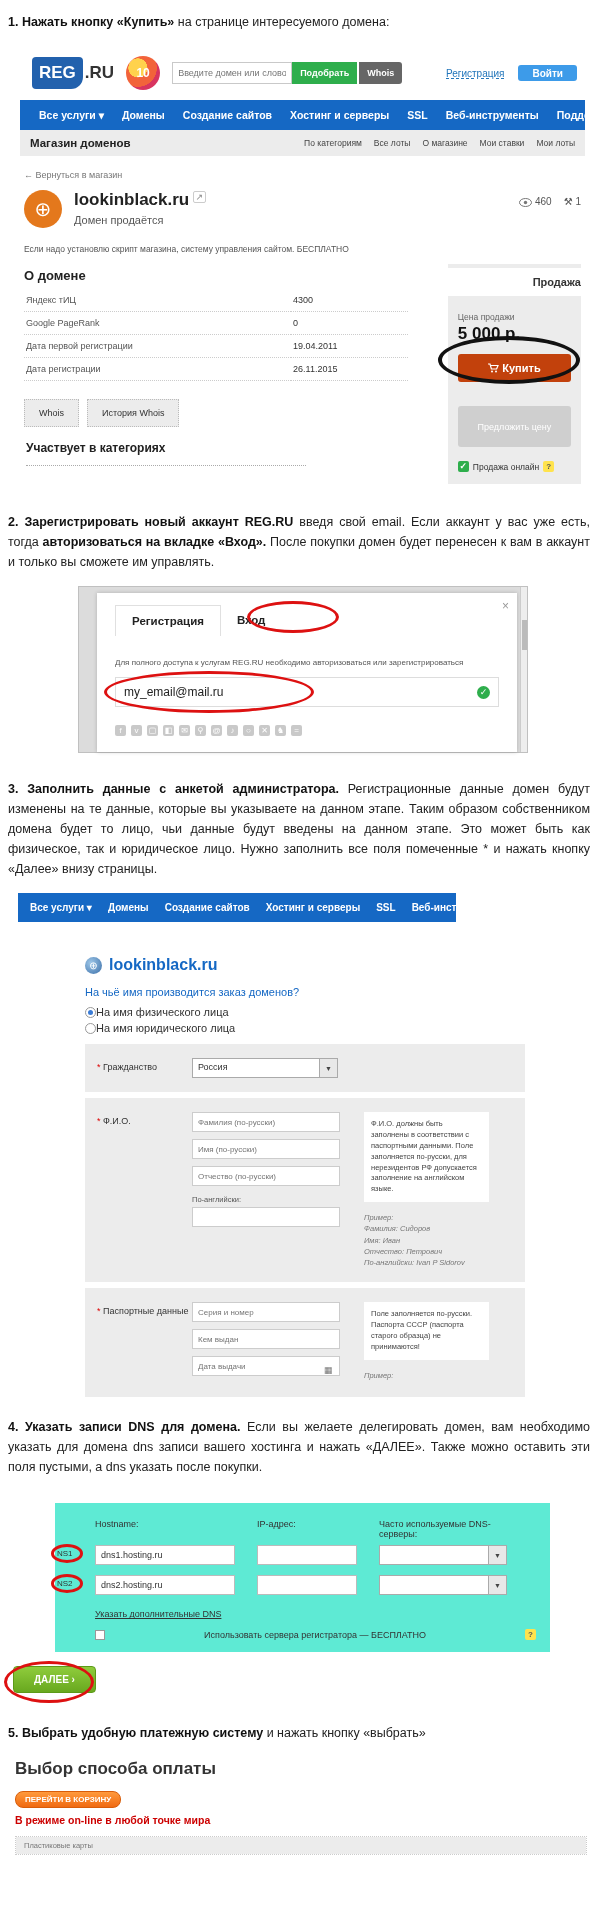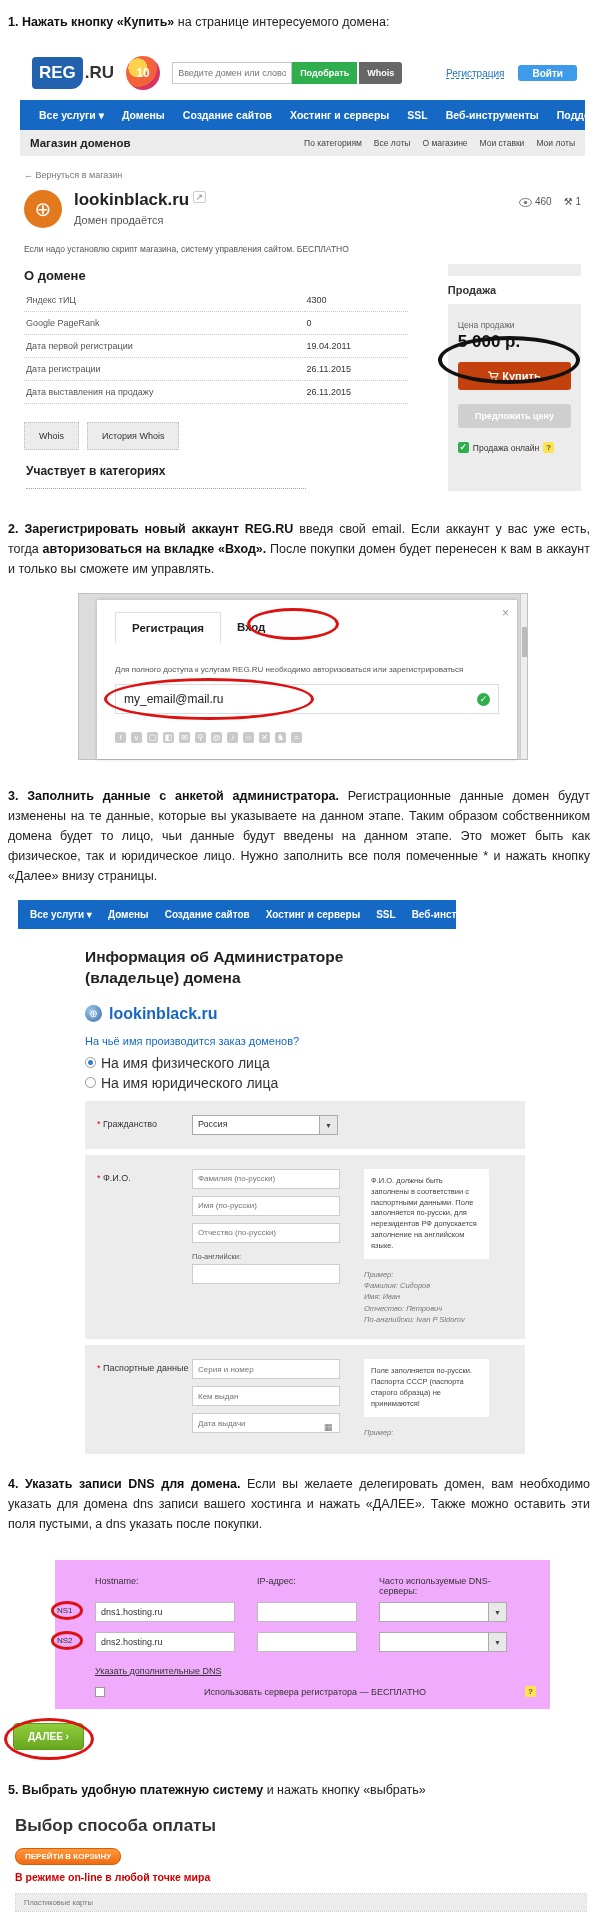--- a/index.html
+++ b/index.html
@@ -55,25 +55,25 @@
   .s1-cols { display:flex; }
   .s1-left { width:390px; }
   .about-t { font-size:13px; font-weight:bold; color:#222; margin:4px 0 6px 0; }
   .dtable { width:100%; border-collapse:collapse; }
   .dtable td { font-size:9px; color:#555; padding:6px 2px; border-bottom:1px dotted #ccc; }
   .dtable td.v { color:#333; }
   .whois-row { margin:18px 0 14px 0; display:flex; gap:8px; }
   .btn-gray { background:#ececec; border:1px dotted #bbb; color:#333; font-size:9px; padding:8px 14px; cursor:pointer; }
   .cat-t { font-size:12px; font-weight:bold; color:#222; border-bottom:1px dotted #aaa; padding-bottom:10px; margin:6px 0 2px 2px; width:280px;}
   .sale-panel { width:135px; margin-left:40px; background:#ececec; padding:0 10px 12px 10px; position:relative; }
-  .sale-tab { background:#fff; font-weight:bold; font-size:11px; text-align:left; padding:8px 0; margin:12px -10px; }
+  .sale-tab { background:#fff; font-weight:bold; font-size:11px; text-align:right; padding:8px 0; margin:4px -10px; }
   .price-lbl { font-size:8.5px; color:#666; margin:16px 0 2px 0; }
   .price { font-size:17px; font-weight:bold; color:#111; }
   .btn-buy { background:#c2410c; color:#fff; border:none; font-size:11px; font-weight:bold; width:100%; height:28px; margin-top:10px; border-radius:3px; cursor:pointer; }
-  .btn-offer { background:#cfcfcf; color:#fff; border:none; font-size:9px; width:100%; height:24px; margin-top:14px; border-radius:3px; cursor:default;font-weight:bold; }
+  .btn-offer { background:#cfcfcf; color:#fff; border:none; font-size:9px; width:100%; height:41px; margin-top:24px; border-radius:3px; cursor:default; }
   .online-row { margin-top:14px; font-size:8.5px; color:#333; display:flex; align-items:center; gap:4px; }
 
   
   .s2 { margin:6px 0 0 78px; width:450px; background:#dcdcdc; border:1px solid #c0c0c0; padding:6px 10px 0 18px; }
   .modal { background:#fff; position:relative; padding:0 18px 16px 18px; box-shadow:0 0 4px rgba(0,0,0,.2); }
   .modal-x { position:absolute; right:8px; top:6px; color:#999; font-size:12px; cursor:pointer; }
   .tabs { display:flex; padding-top:12px; }
   .tab { font-size:11.5px; font-weight:bold; padding:9px 16px; cursor:pointer; }
   .tab.active { background:#fff; border:1px solid #e0e0e0; border-bottom:none; color:#222; }
   .tab.idle { color:#222; }
@@ -91,48 +91,48 @@
   
   .s3 { margin-top:6px; width:600px; overflow:hidden; }
   .s3-nav { background:#1568c4; display:flex; padding:0 4px; margin:0 0 0 18px; width:438px; overflow:hidden; }
   .s3-nav span { color:#fff; font-size:10px; font-weight:bold; padding:9px 8px; white-space:nowrap; cursor:pointer; }
   .s3-inner { padding:18px 0 0 85px; }
   .s3-h1 { font-size:15.5px; font-weight:bold; color:#222; width:330px; line-height:1.35; }
   .s3-dom { display:flex; align-items:center; gap:7px; margin:16px 0 12px 0; }
   .globe-blue { width:17px; height:17px; border-radius:50%; background:radial-gradient(circle at 35% 35%, #9ec7e8, #3a6ea8); color:#fff; font-size:10px; text-align:center; line-height:17px; }
   .s3-domname { font-size:16px; color:#1568c4; font-weight:bold; }
   .s3-q { color:#1568c4; font-size:11px; margin-bottom:8px; }
-  .radio-row { display:flex; align-items:center; gap:5px; margin:4px 0; font-size:14px; color:#333; }
+  .radio-row { display:flex; align-items:center; margin:4px 0; font-size:11px; color:#333; }
   .radio { width:11px; height:11px; border:1px solid #999; border-radius:50%; background:#fff; position:relative; }
   .radio.sel::after { content:""; position:absolute; inset:2px; background:#3a7bd5; border-radius:50%; }
   .formbox { background:#ececec; margin-top:10px; padding:14px 12px; display:flex; width:440px; }
   .fl { width:95px; font-size:9px; color:#333; padding-top:4px; }
   .star { color:#d00; }
   .fmid { width:150px; }
   .fmid input { width:148px; height:20px; border:1px solid #ccc; font-size:8px; color:#999; padding:0 5px; margin-bottom:7px; font-family:"Liberation Sans",sans-serif;}
   .sel-box { display:flex; }
   .sel-box .selv { width:128px; height:20px; border:1px solid #aaa; background:#fff; font-size:9px; color:#333; padding:3px 5px; }
   .sel-box .selb { width:18px; height:20px; border:1px solid #aaa; border-left:none; background:#e8e8e8; font-size:7px; text-align:center; line-height:20px; color:#444; cursor:pointer; }
   .fhelp { margin-left:22px; width:125px; }
   .helpcard { background:#fff; font-size:7.5px; color:#444; padding:7px; line-height:1.45; }
   .fex { font-size:7.5px; color:#777; font-style:italic; margin-top:10px; line-height:1.5; }
   .lblsm { font-size:7.5px; color:#555; margin:2px 0 3px 0; }
   .cal { font-size:9px; color:#777; margin-left:-16px; }
 
   
   .s4 { margin:26px 0 0 55px; width:495px; position:relative; }
-  .s4-box { background:#f0abfc; padding:16px 14px 12px 40px; }
+  .s4-box { background:#5eead4; padding:16px 14px 12px 40px; }
   .s4-grid { display:grid; grid-template-columns: 140px 100px 130px; column-gap:22px; }
   .s4-h { font-size:9px; color:#333; margin-bottom:6px; }
   .s4 input { height:20px; border:1px solid #bbb; font-size:9px; color:#333; padding:0 5px; width:100%; margin-bottom:10px; font-family:"Liberation Sans",sans-serif;}
   .ns-tag { position:absolute; left:-38px; font-size:8px; color:#333; padding-top:4px; }
   .s4-link { font-size:9px; color:#333; text-decoration:underline; cursor:pointer; display:inline-block; margin:4px 0 10px 0; }
   .chkrow { display:flex; align-items:center; gap:17px; font-size:9px; color:#333;justify-content:space-between; }
   .chk { width:10px; height:10px; border:1px solid #999; background:#fff; }
-  .btn-lime { background:linear-gradient(#8fcc3c,#68a81f); color:#fff; border:1px solid #5c9a18; font-size:10px; font-weight:bold; padding:7px 14px; border-radius:4px; cursor:pointer; }
+  .btn-lime { background:linear-gradient(#8fcc3c,#68a81f); color:#fff; border:1px solid #5c9a18; font-size:10px; font-weight:bold; padding:7px 20px; border-radius:4px; cursor:pointer; }
   .s4-next { margin:14px 0 0 -42px; display:inline-block; }
 
   
   .s5 { margin:16px 0 0 15px; width:572px; }
   .s5-h1 { font-size:17px; font-weight:bold; color:#333; margin-bottom:12px; }
   .btn-cart { background:linear-gradient(#ff9a3c,#f06a12); color:#fff; font-size:8px; font-weight:bold; border:1px solid #d85d0a; border-radius:8px; padding:3px 9px; cursor:pointer; }
   .s5-note { color:#c00; font-size:10.5px; font-weight:bold; margin:6px 0 10px 0; }
   .payblock { border:1px dotted #ccc; background:#fff; margin-bottom:12px; }
   .payhead { background:#ececec; font-size:7.5px; color:#777; padding:4px 8px; }
 </style>
@@ -209,24 +209,20 @@
                 <td class="v">0</td>
               </tr>
           <tr>
                 <td>Дата первой регистрации</td>
                 <td class="v">19.04.2011</td>
               </tr>
           <tr>
                 <td>Дата регистрации</td>
                 <td class="v">26.11.2015</td>
               </tr>
-          <tr>
-                <td>Дата выставления на продажу</td>
-                <td class="v">26.11.2015</td>
-              </tr>
         </tbody>
           </table>
         <div class="whois-row">
           <button class="btn-gray">Whois</button>
           <button class="btn-gray">История Whois</button>
         </div>
         <div class="cat-t">Участвует в категориях</div>
       </div>
       <div class="sale-panel">
         <div class="sale-tab">Продажа</div>
@@ -293,21 +289,20 @@
   <div class="s3-nav">
     <span>Все услуги ▾</span>
     <span>Домены</span>
     <span>Создание сайтов</span>
     <span>Хостинг и серверы</span>
     <span>SSL</span>
     <span>Веб-инструменты</span>
 
   </div>
   <div class="s3-inner">
-    <div class="s3-h1">Информация об Администраторе (владельце) домена</div>
     <div class="s3-dom">
       <span class="globe-blue">⊕</span>
       <span class="s3-domname">lookinblack.ru</span>
     </div>
     <div class="s3-q">На чьё имя производится заказ доменов?</div>
     <div class="radio-row">
       <span class="radio sel"></span>
       <span>На имя физического лица</span>
     </div>
     <div class="radio-row">

